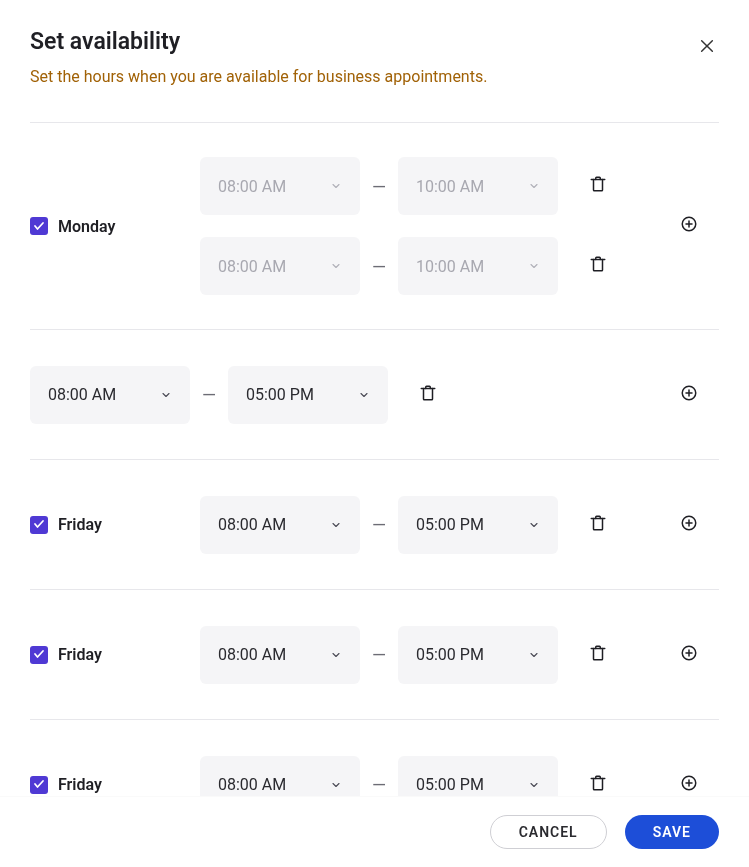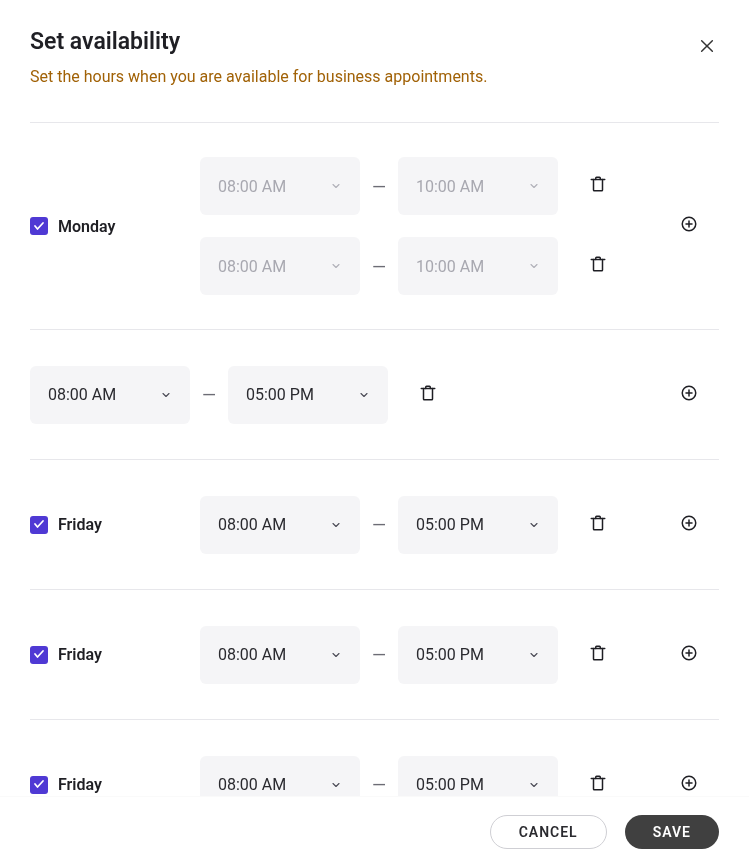--- a/index.html
+++ b/index.html
@@ -182,21 +182,21 @@
     align-items: center;
     justify-content: center;
     text-transform: uppercase;
   }
   .btn-secondary {
     background: #fff;
     border: 1px solid #cfcfd4;
     color: #2a2a2f;
   }
   .btn-primary {
-    background: #404040;
+    background: #1d4ed8;
     color: #fff;
     border: none;
   }
 </style>
 </head>
 <body>
 
 <div class="dialog">
 
   <div class="header">

